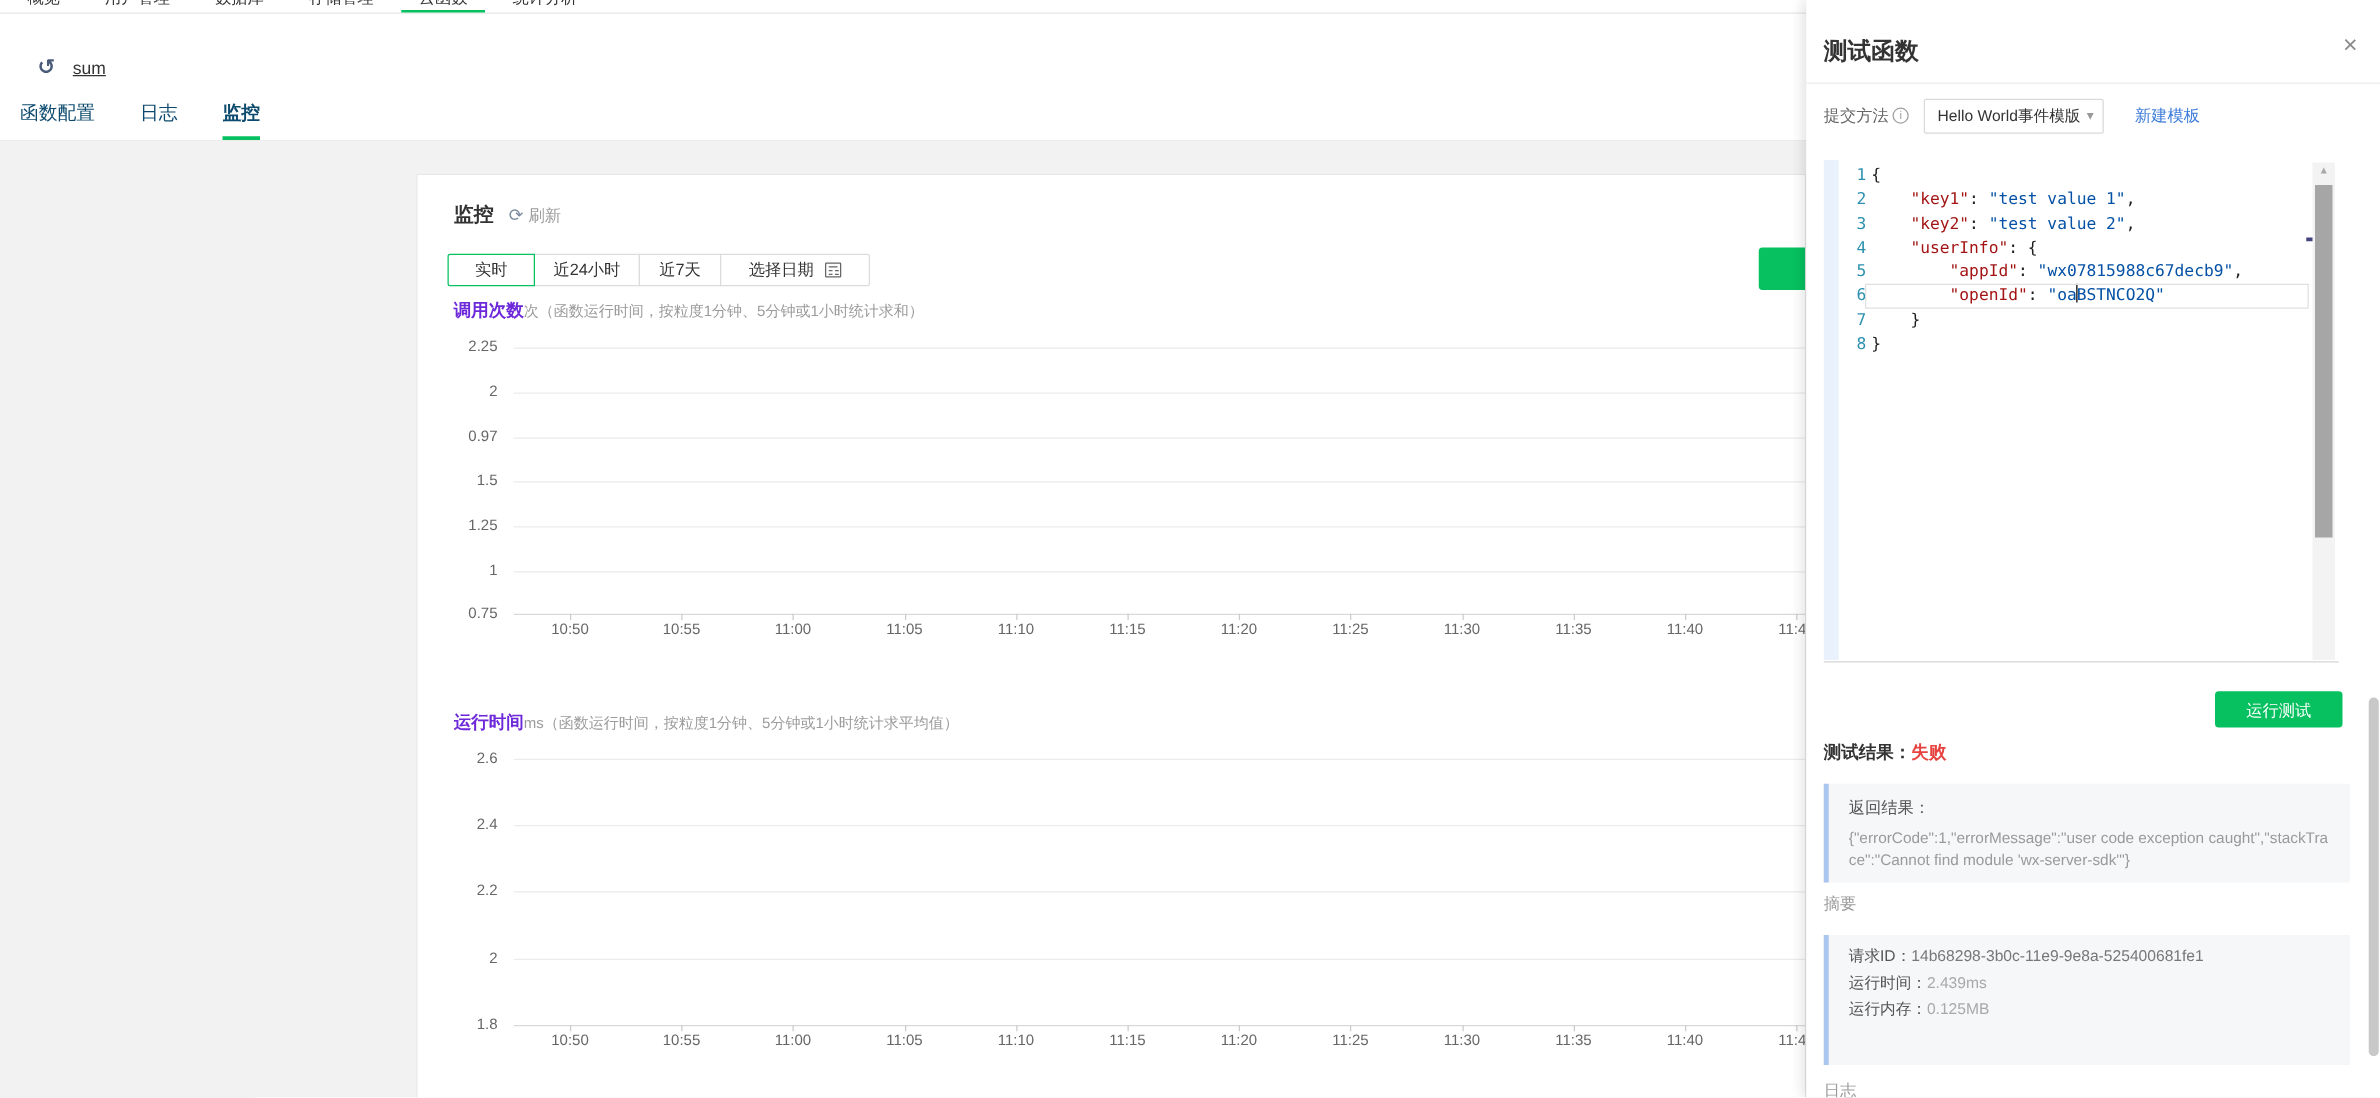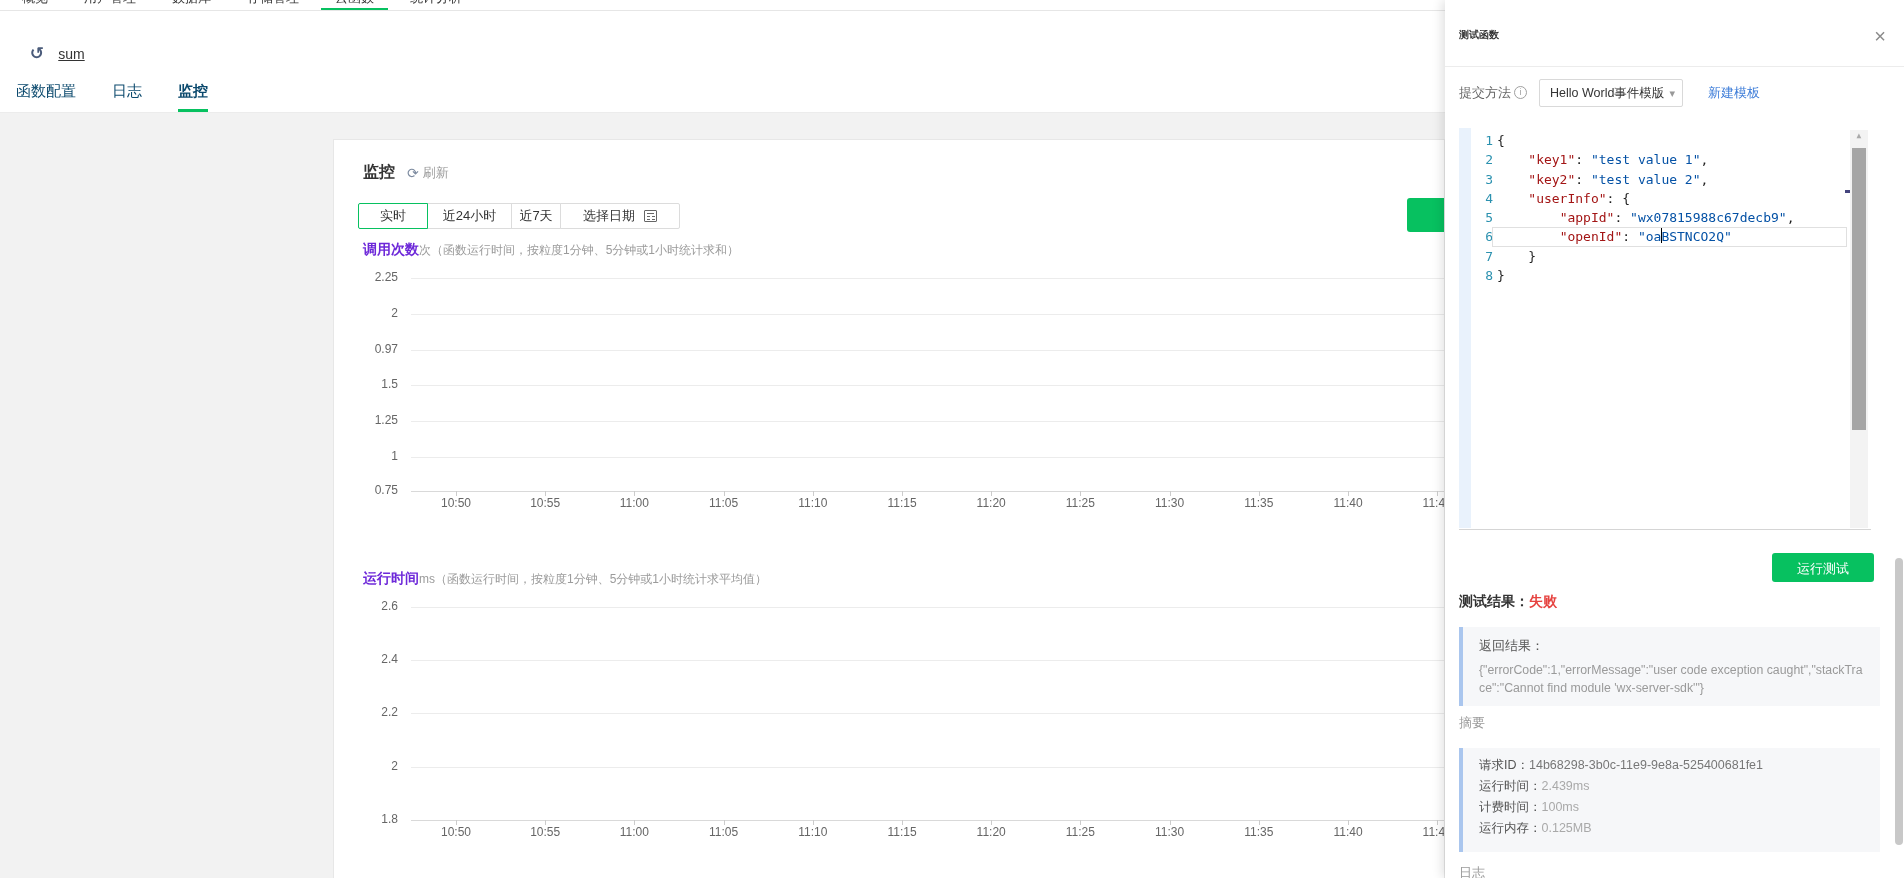--- a/index.html
+++ b/index.html
@@ -47,21 +47,21 @@
   .chart-desc{font-size:12px;color:#9b9b9b;}
   .gridline{position:absolute;height:1px;background:#ececec;}
   .gridline.axis{background:#d9d9d9;}
   .ylabel{position:absolute;width:62px;text-align:right;font-size:12px;color:#666;}
   .xtick{position:absolute;width:1px;height:5px;background:#ccc;}
   .xlabel{position:absolute;width:60px;text-align:center;font-size:12px;color:#666;}
 
   
   .test-panel{position:absolute;left:1445px;top:0;width:459px;height:878px;background:#fff;box-shadow:-3px 0 10px rgba(0,0,0,0.12);z-index:10;}
   .panel-head{position:relative;height:67px;border-bottom:1px solid #ececec;}
-  .panel-title{position:absolute;left:14px;top:28px;font-size:10px;font-weight:bold;color:#333;}
+  .panel-title{position:absolute;left:14px;top:28px;font-size:19px;font-weight:bold;color:#333;}
   .close-icon{position:absolute;right:18px;top:26px;font-size:20px;color:#8a8a8a;cursor:pointer;line-height:1;}
   .method-row{position:absolute;left:14px;top:78px;height:30px;width:430px;}
   .method-label{font-size:13px;color:#666;line-height:30px;float:left;}
   .info-icon{float:left;margin:8px 0 0 3px;width:13px;height:13px;border:1px solid #a0a0a0;border-radius:50%;font-size:9px;line-height:11px;text-align:center;color:#a0a0a0;}
   .tpl-select{position:absolute;left:80px;top:1px;width:144px;height:28px;border:1px solid #d9d9d9;border-radius:2px;background:#fff;cursor:pointer;}
   .tpl-select-value{position:absolute;left:10px;top:0;line-height:26px;font-size:12.5px;color:#333;white-space:nowrap;}
   .tpl-caret{position:absolute;right:7px;top:0;line-height:26px;font-size:11px;color:#999;}
   .new-tpl-link{position:absolute;left:249px;top:0;line-height:30px;font-size:13px;color:#3b7bd8;cursor:pointer;}
 
   
@@ -127,21 +127,21 @@
     <div class="monitor-head">
       <span class="monitor-title">监控</span>
       <span class="refresh">
         <span class="refresh-icon">⟳</span>
         <span class="refresh-label">刷新</span>
       </span>
     </div>
     <div class="filters" id="filters">
         <div class="seg active" style="width: 70px;">实时</div>
         <div class="seg" style="width: 85px;">近24小时</div>
-        <div class="seg" style="width: 50px;">近7天</div>
+        <div class="seg" style="width: 66px;">近7天</div>
         <div class="seg" style="width: 120px;">选择日期<div class="cal-icon" style="display: inline-block;"></div></div>
       </div>
     <div class="partial-btn" title=""></div>
     <div id="charts">
         <div class="chart-title-row" style="top: 100px;"><span class="chart-title">调用次数</span><span class="chart-desc">次（函数运行时间，按粒度1分钟、5分钟或1小时统计求和）</span></div>
         <div class="gridline" style="top: 138px; left: 77px; width: 1033px;"></div>
         <div class="ylabel" style="top: 130px; left: 2px;">2.25</div>
         <div class="gridline" style="top: 174px; left: 77px; width: 1033px;"></div>
         <div class="ylabel" style="top: 166px; left: 2px;">2</div>
         <div class="gridline" style="top: 210px; left: 77px; width: 1033px;"></div>
@@ -261,21 +261,20 @@
     <div class="accent-box return-box">
       <div class="return-label">返回结果：</div>
       <div class="return-value">{"errorCode":1,"errorMessage":"user code exception caught","stackTrace":"Cannot find module 'wx-server-sdk'"}</div>
     </div>
 
     <div class="section-label" style="top:714px;text-align:right;">摘要</div>
 
     <div class="accent-box summary-box" id="summaryRows">
         <div class="sum-row"><span class="sum-label">请求ID：</span><span class="sum-val">14b68298-3b0c-11e9-9e8a-525400681fe1</span></div>
         <div class="sum-row"><span class="sum-label">运行时间：</span><span class="sum-val muted">2.439ms</span></div>
-        <div class="sum-row"><span class="sum-label">计费时间：</span><span class="sum-val muted">100ms</span></div>
         <div class="sum-row"><span class="sum-label">运行内存：</span><span class="sum-val muted">0.125MB</span></div>
       </div>
 
     <div class="section-label" style="top:864px;">日志</div>
 
     <div class="panel-scroll-thumb"></div>
   </aside>
 
 </div>
 

